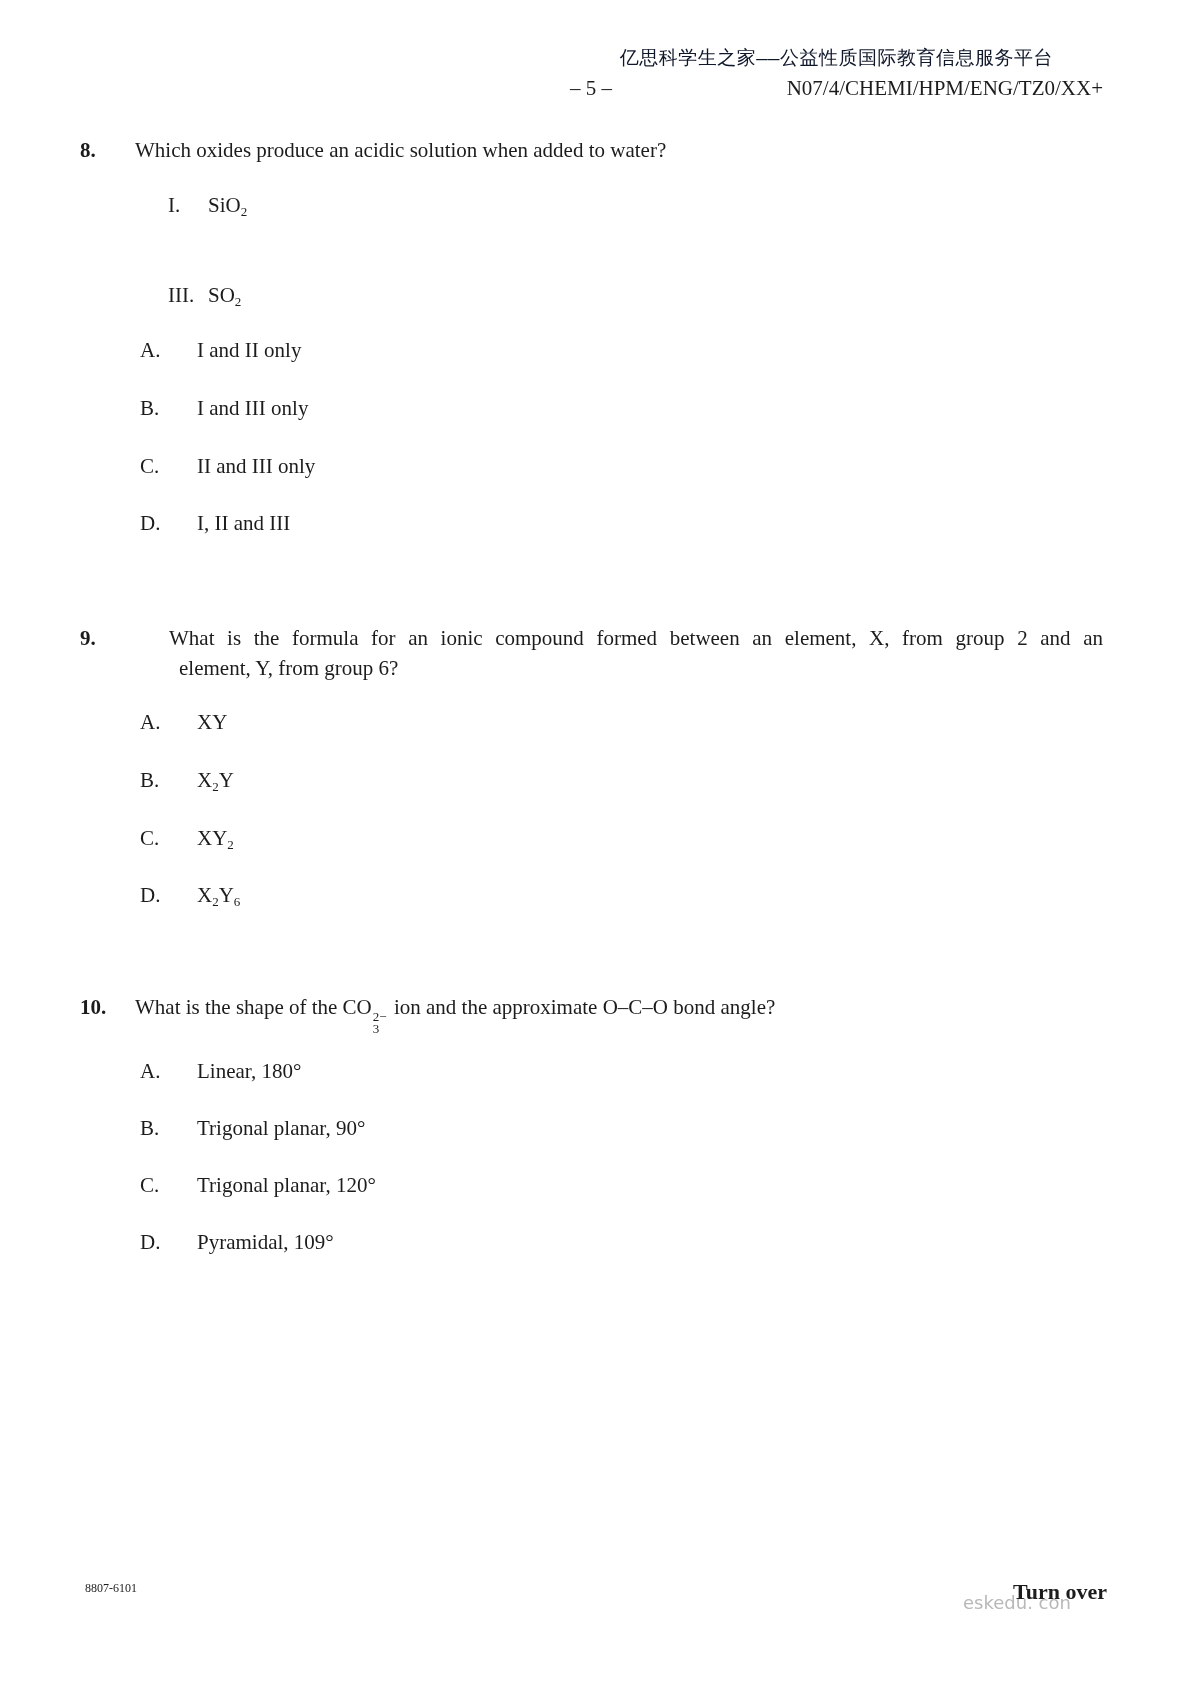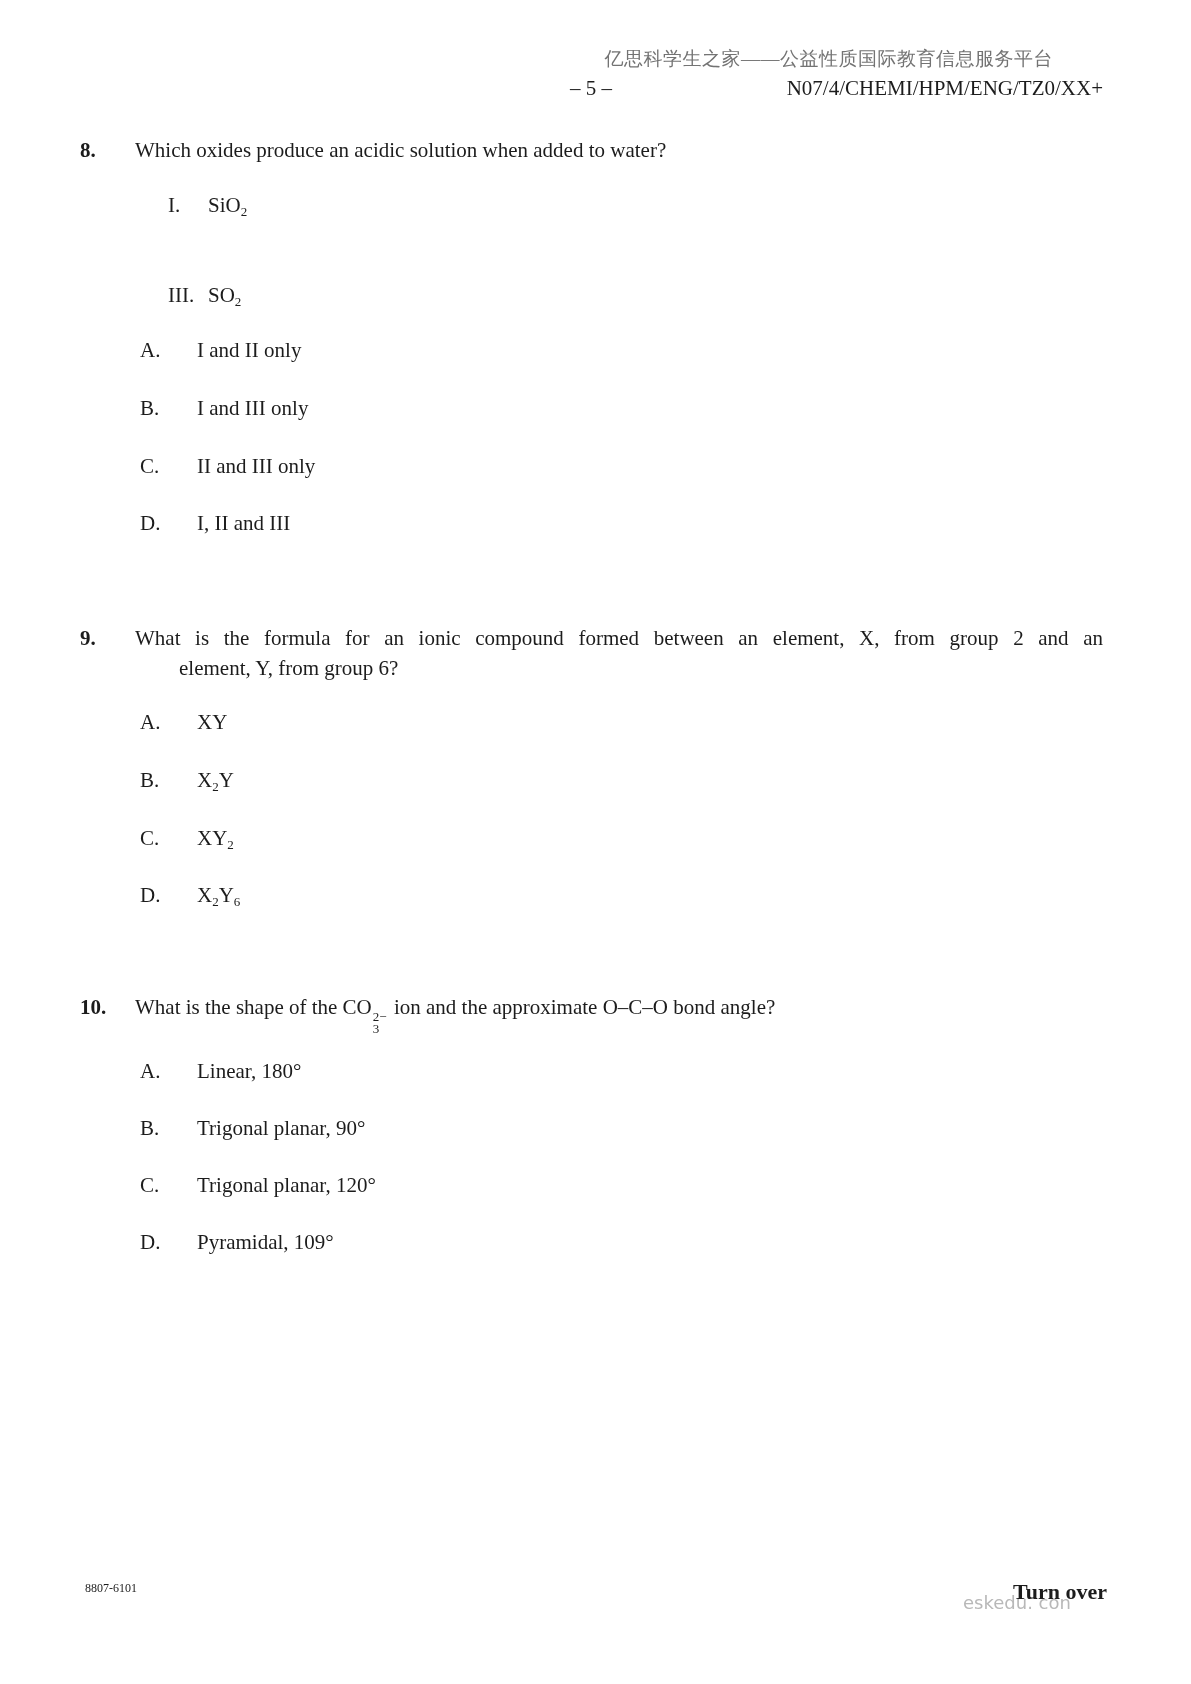--- a/index.html
+++ b/index.html
@@ -7,41 +7,41 @@
   .page {
     position:relative; width:1191px; height:1684px; background:#ffffff;
     font-family:"Liberation Serif","DejaVu Serif",serif;
     color:#1c1c1c; overflow:hidden;
   }
   .row { position:absolute; left:0; width:1191px; font-size:21px; line-height:27px; }
 
   
   .cn-watermark {
     position:absolute; top:48px; right:138px;
-    font-family:Liberation Serif, serif;
-    font-size:19px; color:#737373; letter-spacing:0.5px; line-height:22px;
+    font-family:Liberation Mono, monospace;
+    font-size:19px; color:#0f172a; letter-spacing:0.5px; line-height:22px;
   }
   .page-number { position:absolute; top:76px; left:570px; font-size:21px; }
   .paper-code  { position:absolute; top:76px; right:88px; font-size:21px; }
 
   
   .q-stem-row { padding-left:80px; }
   .q-num { display:inline-block; width:55px; font-weight:bold; }
   .roman-row { padding-left:168px; }
   .roman-label { display:inline-block; width:40px; }
   .option-row { padding-left:140px; }
   .option-letter { display:inline-block; width:57px; }
 
   sub { font-size:0.62em; vertical-align:-0.28em; line-height:0; }
 
   
   .q9-stem-block { position:absolute; top:623px; left:80px; width:1023px; font-size:21px; line-height:30px; }
   .q9-num { position:absolute; left:0; top:0; font-weight:bold; }
   .q9-lines { margin-left:55px; width:968px; }
-  .justify-first { display:block; text-align:justify; text-align-last:justify; }
+  .justify-first { display:block; text-align:justify; text-align-last:justify;margin-left:34px; }
   .plain-line { display:block;margin-left:44px; }
 
   
   .ion { white-space:nowrap; }
   .ion-stack {
     display:inline-flex; flex-direction:column; align-items:flex-start;
     font-size:13px; line-height:12px; vertical-align:-7px; margin-left:1px; margin-right:2px;
   }
 
   

